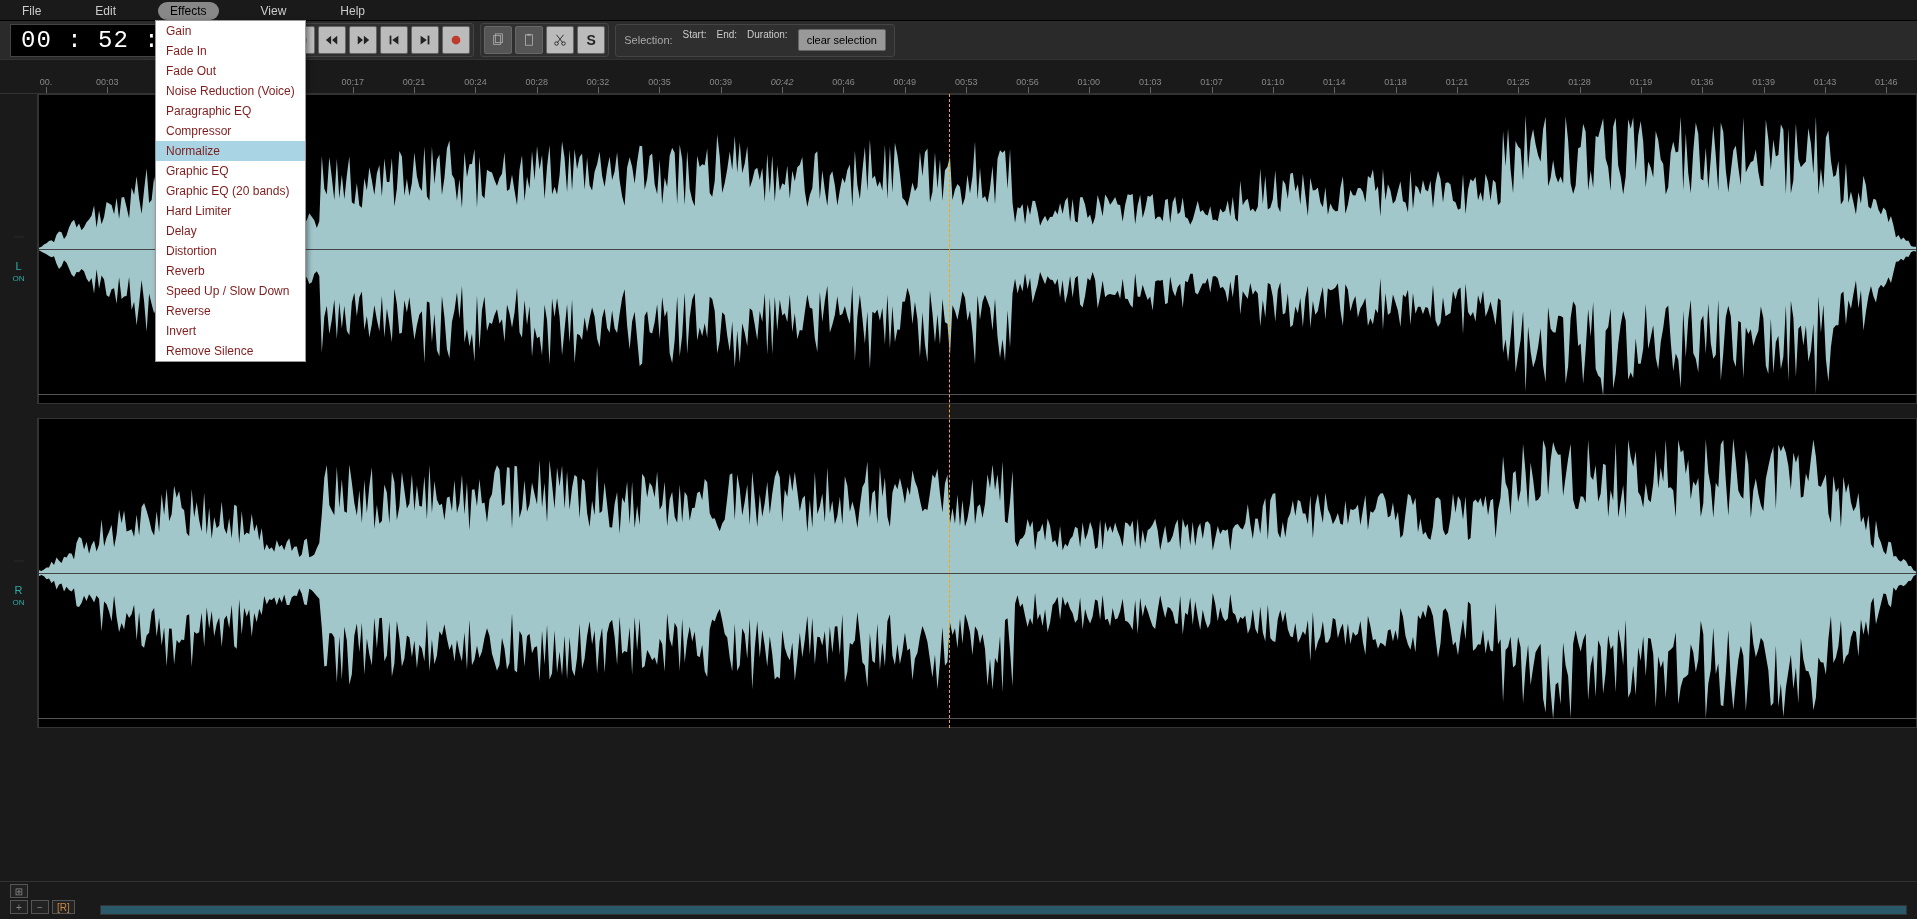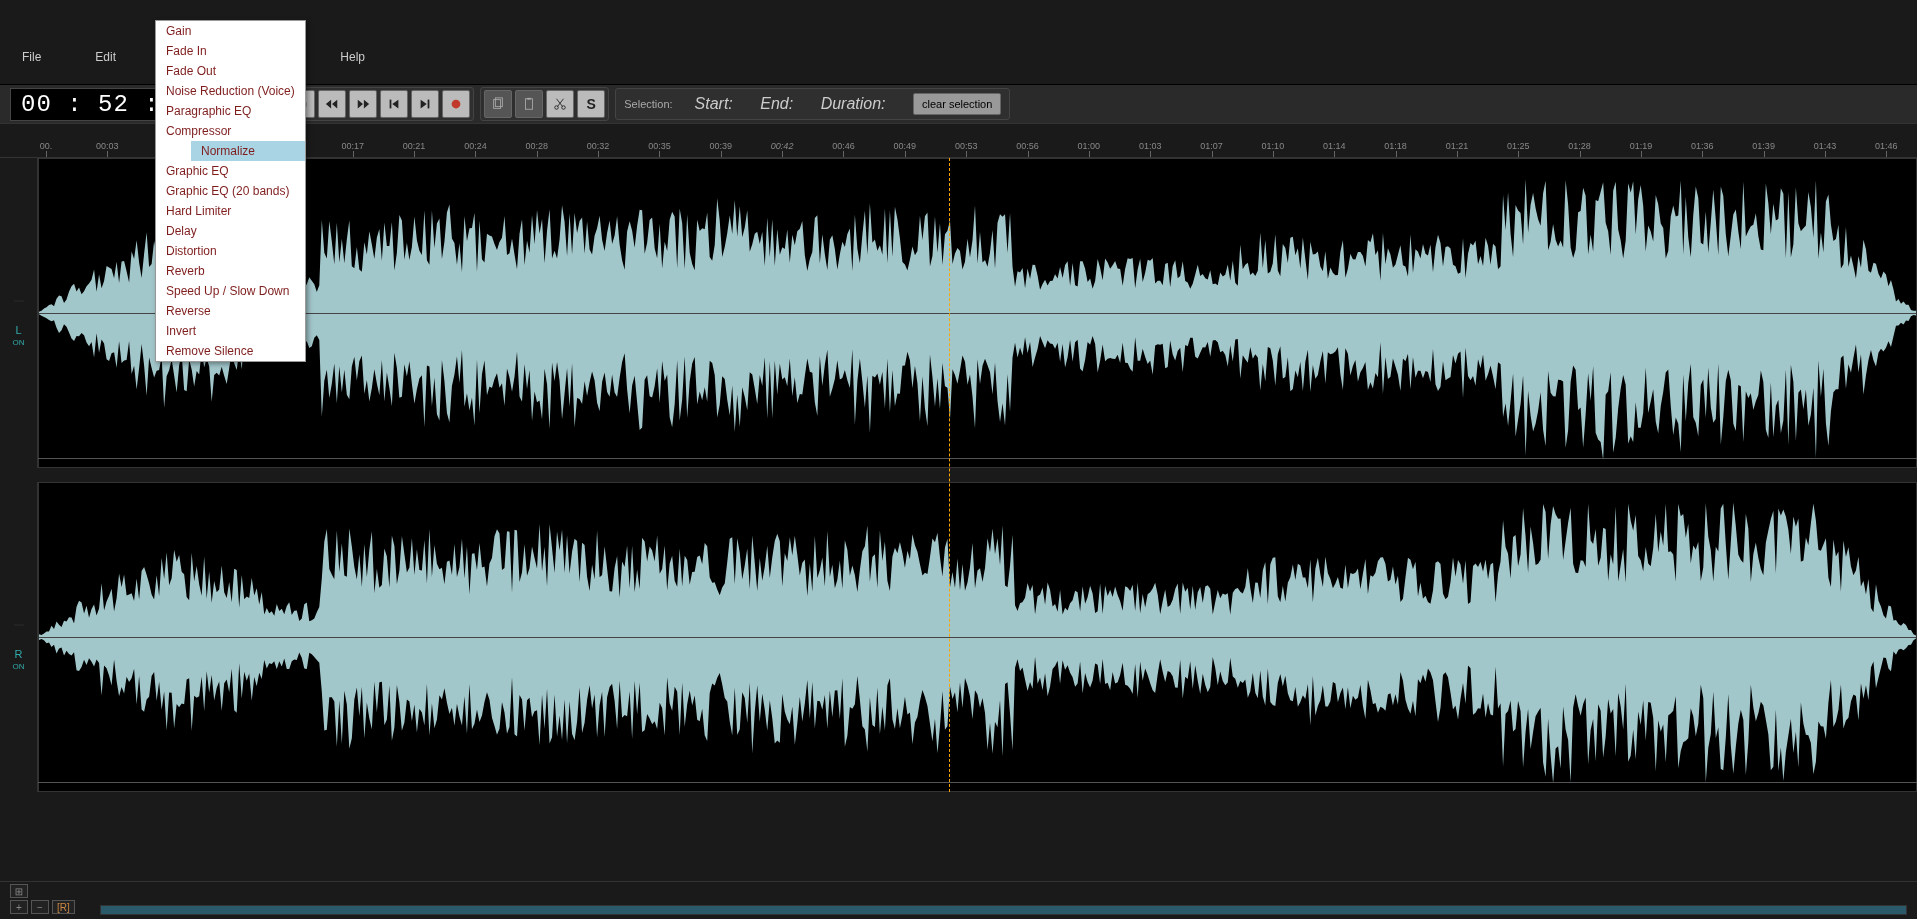--- a/index.html
+++ b/index.html
@@ -1,40 +1,40 @@
 <!DOCTYPE html>
 <html><head>
 <meta charset="utf-8">
 <style>
   * { margin: 0; padding: 0; box-sizing: border-box; }
   body { background: #1a1a1a; font-family: Arial, sans-serif; color: #ccc; font-size: 12px; overflow: hidden; width: 1917px; height: 919px; position: relative; }
 
   
-  .menubar { height: 36px; background: #1a1a1a; display: flex; align-items: flex-start; padding: 0 10px; gap: 30px; margin-top: 48px; }
+  .menubar { height: 20px; background: #1a1a1a; display: flex; align-items: flex-end; padding: 0 10px; gap: 30px; }
   .menubar-item { color: #ccc; padding: 2px 12px; cursor: pointer; font-size: 12px; }
   .menubar-item.active { background: #888; border-radius: 10px; color: #000; padding: 2px 12px; }
 
   
   .toolbar { height: 40px; background: #2a2a2a; display: flex; align-items: center; padding: 4px 10px; gap: 6px; border-top: 1px solid #000; border-bottom: 1px solid #333; }
   .time-display { background: #000; color: #fff; font-size: 24px; font-family: 'Courier New', monospace; padding: 2px 10px; border: 1px solid #444; letter-spacing: 1px; }
   .time-small { display:flex; flex-direction:column; font-size: 9px; color: #888; margin-left: 3px; }
   .toolbar-group { display: flex; gap: 3px; align-items: center; border: 1px solid #444; padding: 2px 3px; border-radius: 3px; background: #2f2f2f; }
   .tbtn { width: 28px; height: 28px; background: #bbb; border: 1px solid #666; border-radius: 2px; display: flex; align-items: center; justify-content: center; cursor: pointer; color: #222; }
   .tbtn.dark { background: #555; color: #aaa; }
   .tbtn.record svg circle { fill: #c0392b; }
   .tbtn svg { width: 14px; height: 14px; fill: currentColor; }
-  .sel-panel { display: flex; align-items: center; gap: 22px; border: 1px solid #444; padding: 4px 8px; border-radius: 3px; background: #2f2f2f; }
+  .sel-panel { display: flex; align-items: center; gap: 10px; border: 1px solid #444; padding: 4px 8px; border-radius: 3px; background: #2f2f2f; }
   .sel-label { font-size: 11px; color: #aaa; }
-  .sel-col { display: flex; flex-direction: row; gap: 1px; font-size: 16px; font-style: italic; }
+  .sel-col { display: flex; flex-direction: column; gap: 1px; font-size: 10px; }
   .clear-btn { background: #999; border: 1px solid #666; padding: 4px 8px; font-size: 11px; cursor: pointer; border-radius: 2px; }
 
   
   .dropdown { position: absolute; left: 155px; top: 20px; background: #fff; border: 1px solid #999; box-shadow: 2px 2px 5px rgba(0,0,0,.4); z-index: 100; min-width: 135px; }
   .dropdown-item { padding: 3px 10px; color: #7f1d1d; font-size: 12px; cursor: pointer; white-space: nowrap; }
-  .dropdown-item.highlight { background: #a8d4e4; margin-left: 35px; }
+  .dropdown-item.highlight { background: #a8d4e4; }
 
   
   .ruler { height: 34px; background: #1a1a1a; position: relative; border-bottom: 1px solid #333; }
   .ruler-tick { position: absolute; bottom: 0; width: 1px; height: 6px; background: #666; }
   .ruler-label { position: absolute; bottom: 6px; font-size: 9px; color: #888; transform: translateX(-50%); }
 
   
   .tracks { position: relative; }
   .track { height: 310px; display: flex; position: relative; }
   .track-label { width: 38px; background: #1a1a1a; display: flex; flex-direction: column; align-items: center; justify-content: center; gap: 2px; border-right: 1px solid #333; }

